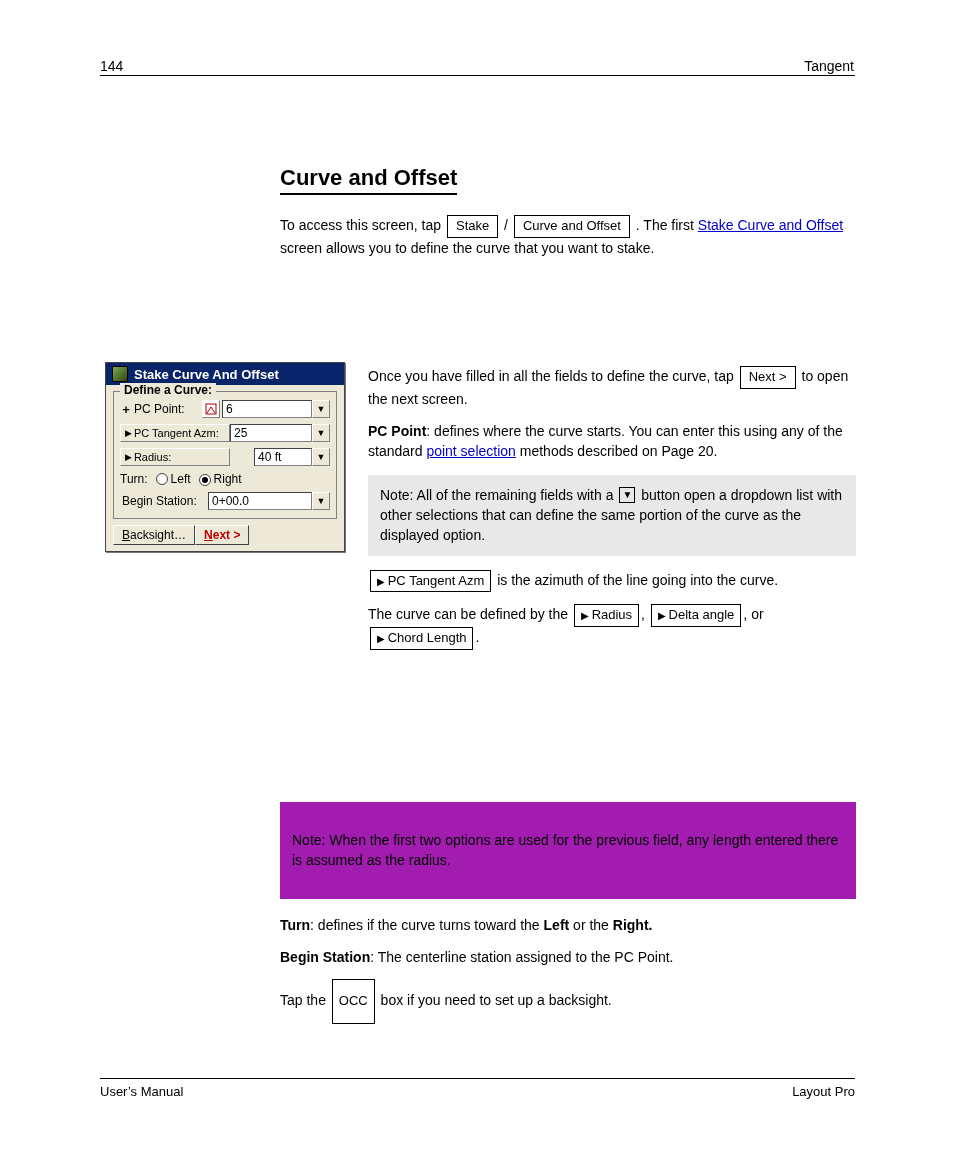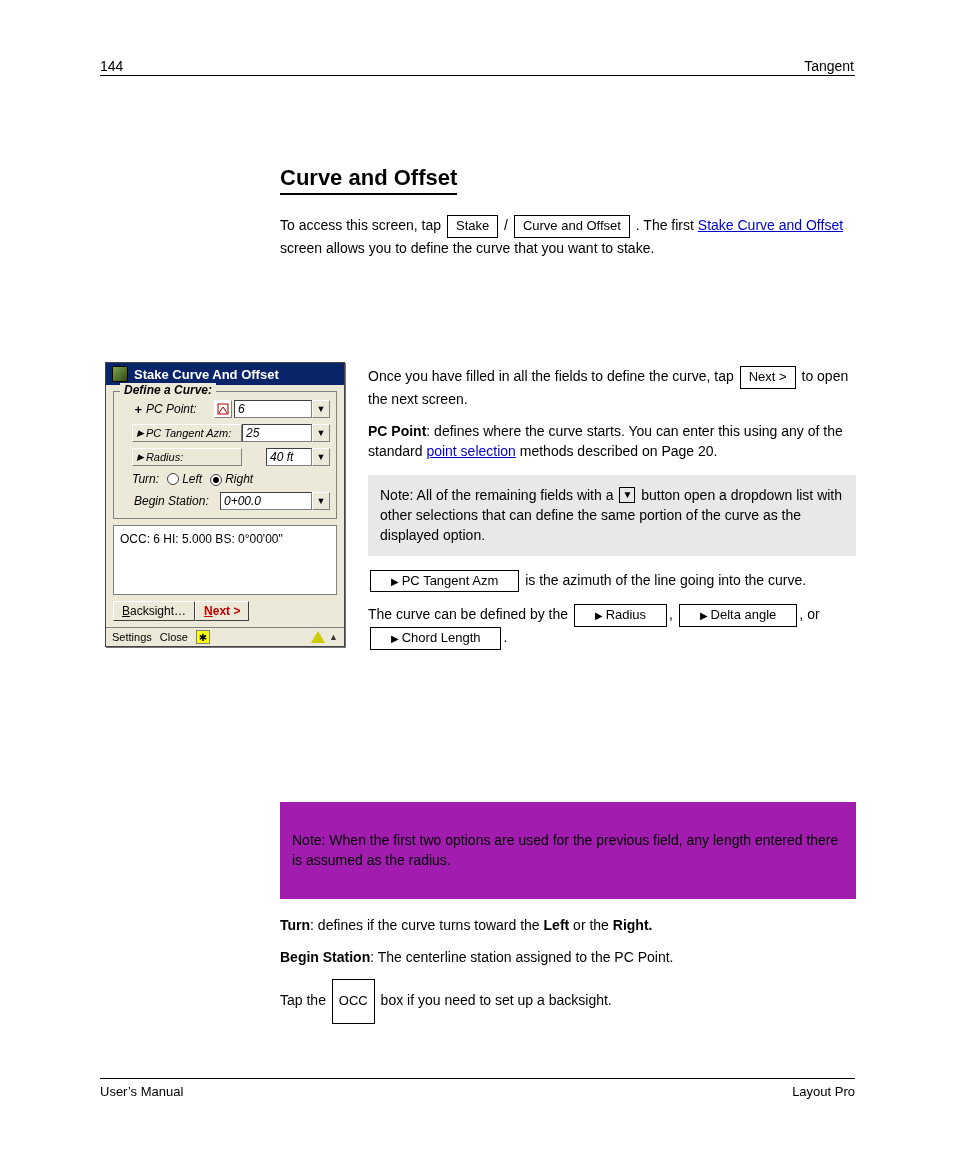--- a/index.html
+++ b/index.html
@@ -66,21 +66,21 @@
     vertical-align: baseline;
     margin: 0 2px;
   }
   .link-inline {
     color: #0000cc;
     text-decoration: underline;
   }
   .label-inline {
     display: inline-block;
     border: 1px solid #000;
-    padding: 1px 20px;
+    padding: 1px 6px;
     font-size: 13px;
     margin: 0 2px;
     vertical-align: baseline;
   }
   .tri { font-size: 10px; margin-right: 3px; }
 
   
   .dialog {
     position: absolute;
     top: 362px;
@@ -102,24 +102,23 @@
   }
   .titlebar .appicon {
     width: 16px; height: 16px;
     background: linear-gradient(135deg,#7a5,#341);
     border: 1px solid #000;
     display: inline-block;
   }
   .groupbox {
     margin: 6px 7px 0 7px;
     border: 1px solid #808080;
-    padding: 8px 6px 8px 18px;
+    padding: 8px 6px 8px 6px;
     position: relative;
     background: #ece9d8;
-    font-style: italic;
   }
   .groupbox .legend {
     position: absolute;
     top: -9px;
     left: 6px;
     background: #ece9d8;
     padding: 0 4px;
     font-size: 12px;
     font-weight: bold;
   }
@@ -366,38 +365,26 @@
         </span>
       </div>
 
       <div class="row">
         <span class="row-label" style="flex-basis:88px">Begin Station:</span>
         <span class="input">0+00.0</span>
         <span class="dd">▼</span>
       </div>
     </div>
 
-    <div class="status">OCC: 6  HI: 5.000  BS: 0°00'00"</div>
 
     <div class="btnbar">
       <span class="winbtn"><u class="k">B</u><span>acksight…</span></span>
       <span class="winbtn red"><u>N</u>ext &gt;</span>
     </div>
 
-    <div class="footerbar">
-      <span class="left">
-        <span>Settings</span>
-        <span>Close</span>
-        <span class="sq">✱</span>
-      </span>
-      <span style="display:flex;gap:4px;align-items:center;">
-        <span class="tri-warn"></span>
-        <span class="scroll-up">▲</span>
-      </span>
-    </div>
   </div>
 
   <div class="body-col">
     <p>Once you have filled in all the fields to define the curve, tap
       <span class="btn-inline">Next &gt;</span>
       to open the next screen.</p>
 
     <p>
       <b>PC Point</b><span>: defines where the curve starts. You can enter this using any of the standard </span><span class="link-inline">point selection</span><span> methods described on Page </span><span>20</span><span>.</span>
     </p>

